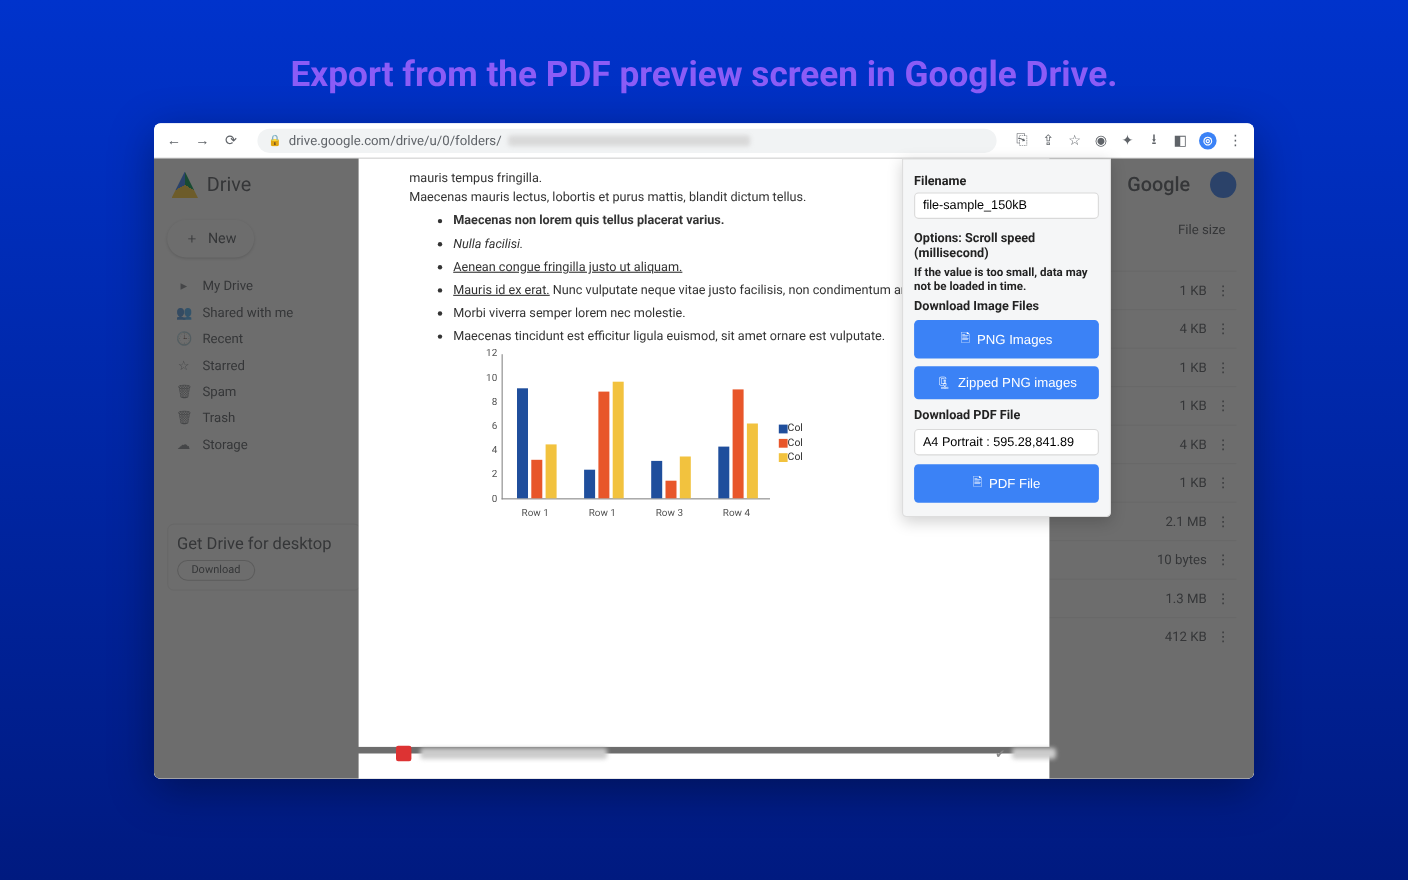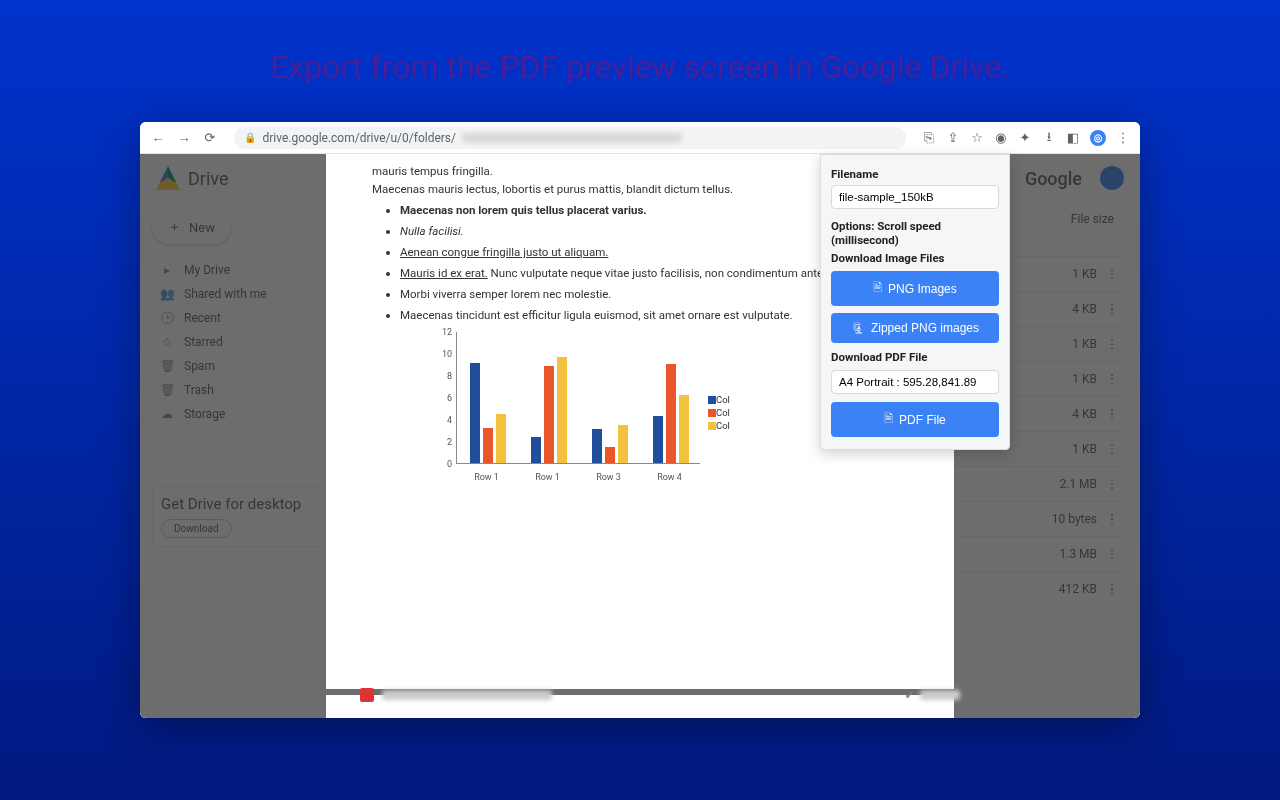--- a/index.html
+++ b/index.html
@@ -4,25 +4,25 @@
 <style>
   * { box-sizing: border-box; margin: 0; padding: 0; }
   body {
     font-family: -apple-system, BlinkMacSystemFont, "Segoe UI", Roboto, Arial, sans-serif;
     background: linear-gradient(180deg, #0033cc 0%, #001a80 100%);
     width: 1280px;
     height: 800px;
     overflow: hidden;
   }
   .hero-title {
-    color: #4c1d95;
+    color: #8b5cf6;
     font-size: 32px;
-    font-weight: 400;
+    font-weight: 700;
     text-align: center;
-    padding: 48px 0 36px;
+    padding: 48px 0 26px;
   }
   .screenshot {
     width: 1000px;
     height: 596px;
     margin: 0 auto;
     background: #fff;
     border-radius: 6px;
     box-shadow: 0 10px 40px rgba(0,0,0,.35);
     overflow: hidden;
     position: relative;
@@ -131,21 +131,21 @@
     height: 535px;
     background: #fff;
     padding: 6px 30px 20px 46px;
     font-size: 11.5px;
     color: #333;
     overflow: hidden;
     z-index: 5;
   }
   .pdf-page p { margin: 4px 0; }
   .pdf-page ul { margin: 6px 0 6px 28px; }
-  .pdf-page li { margin: 7px 0; list-style: disc; }
+  .pdf-page li { margin: 7px 12px; list-style: disc; }
   .pdf-page .b { font-weight: 700; }
   .pdf-page .i { font-style: italic; }
   .pdf-page .u { text-decoration: underline; }
   .pdf-second {
     position: absolute;
     top: 541px;
     left: 186px;
     width: 628px;
     height: 60px;
     background: #fff;
@@ -436,20 +436,21 @@
       <span class="right">
         <span>✔</span>
         <span class="blurred" style="width:40px"></span>
       </span>
     </div>
 
     <div class="ext-popup">
       <label>Filename</label>
       <input type="text" value="file-sample_150kB" style="">
       <label>Options: Scroll speed (millisecond)</label>
+      <div class="hint">If the value is too small, data may not be loaded in time.</div>
       <div class="section">Download Image Files</div>
       <button class="ext-btn">
           <span class="bico">🖹</span>
           <span>PNG Images</span>
         </button>
       <button class="ext-btn">
           <span class="bico">🗜</span>
           <span>Zipped PNG images</span>
         </button>
       <div class="section">Download PDF File</div>

